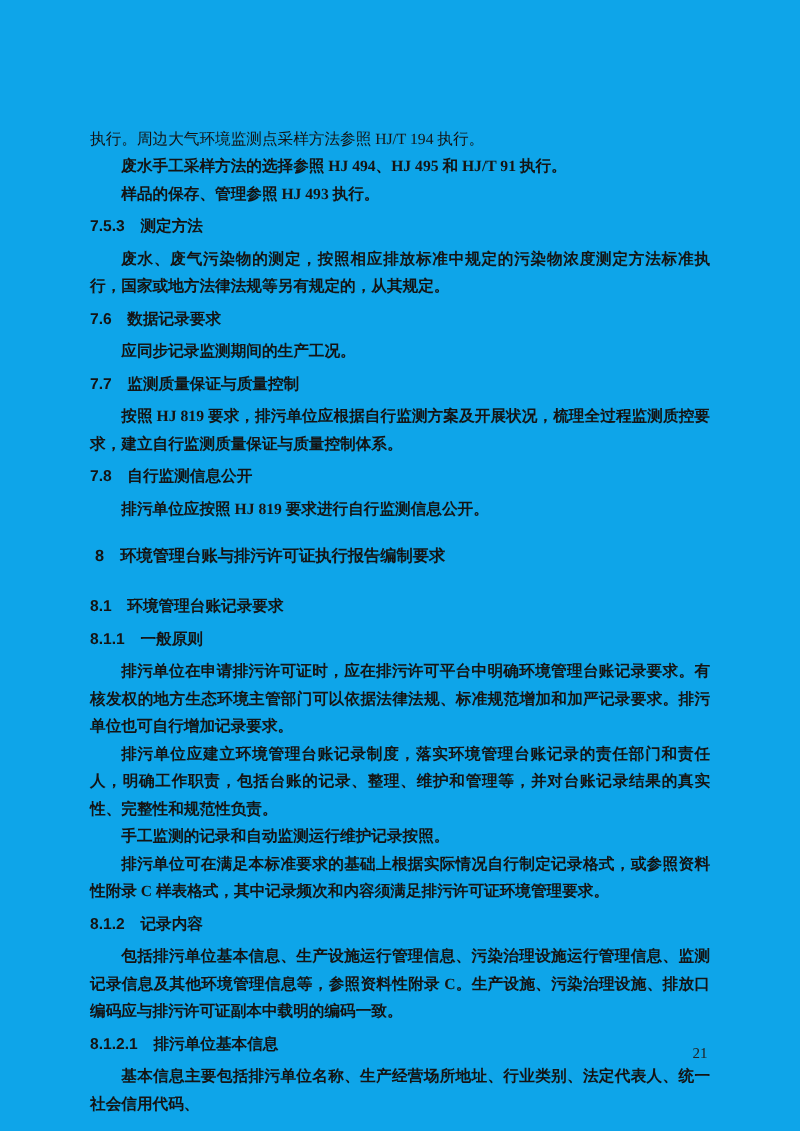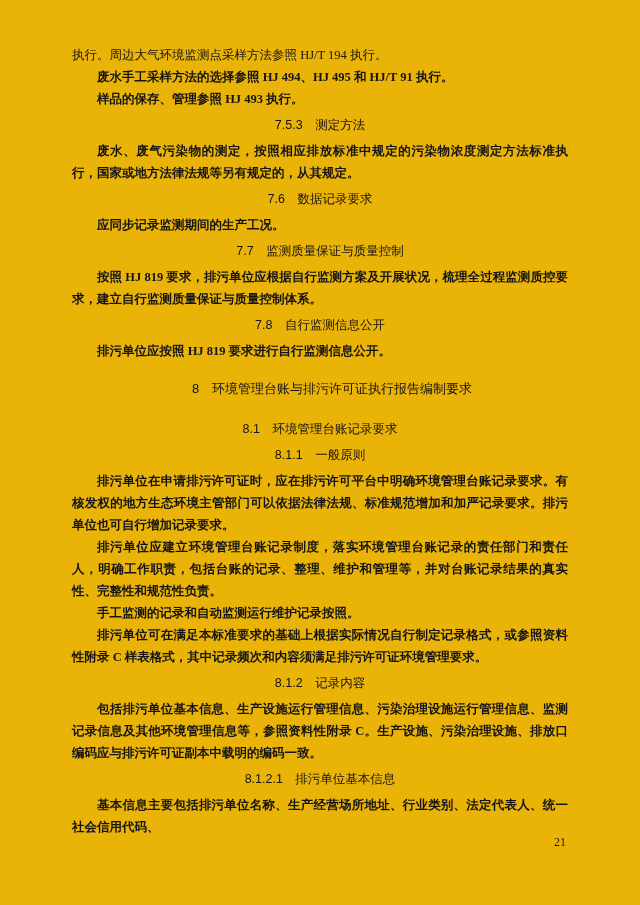--- a/index.html
+++ b/index.html
@@ -2,45 +2,45 @@
 <html><head>
 <meta charset="utf-8">
 <style>
   * { margin: 0; padding: 0; box-sizing: border-box; }
   html, body { background: #e8e8e8; }
   .page {
     position: relative;
     width: 640px;
     height: 905px;
     margin: 0 auto;
-    background: #eab308;
+    background: #0ea5e9;
     color: #141414;
-    padding: 44px 72px 0 72px;
+    padding: 100px 72px 0 72px;
     overflow: hidden;
     font-family: "Liberation Serif", "DejaVu Serif", serif;
   }
   .doc-body { width: 100%; }
   .block { width: 100%; }
   .para, .para-continuation {
     font-size: 12.5px;
     line-height: 22px;
     text-align: justify;
     font-family: "Liberation Serif", "DejaVu Serif", serif;
   }
   .para { text-indent: 2em; font-weight: bold; }
   .para-continuation { text-indent: 0; }
   .heading-1, .heading-2, .heading-3, .heading-4 {
     font-family: "Liberation Sans", "DejaVu Sans", sans-serif;
-    font-weight: normal;
+    font-weight: bold;
     line-height: 22px;
-    text-align: center;
+    text-align: left;
   }
   .heading-1 {
     font-size: 13px;
-    margin: 16px 0 18px 12px;
+    margin: 16px 0 18px 4px;
   }
   .heading-2, .heading-3, .heading-4 {
     font-size: 12.5px;
     margin: 4px 0 4px 0;
   }
   .page-number {
     position: absolute;
     top: 835px;
     right: 74px;
     font-size: 12px;

